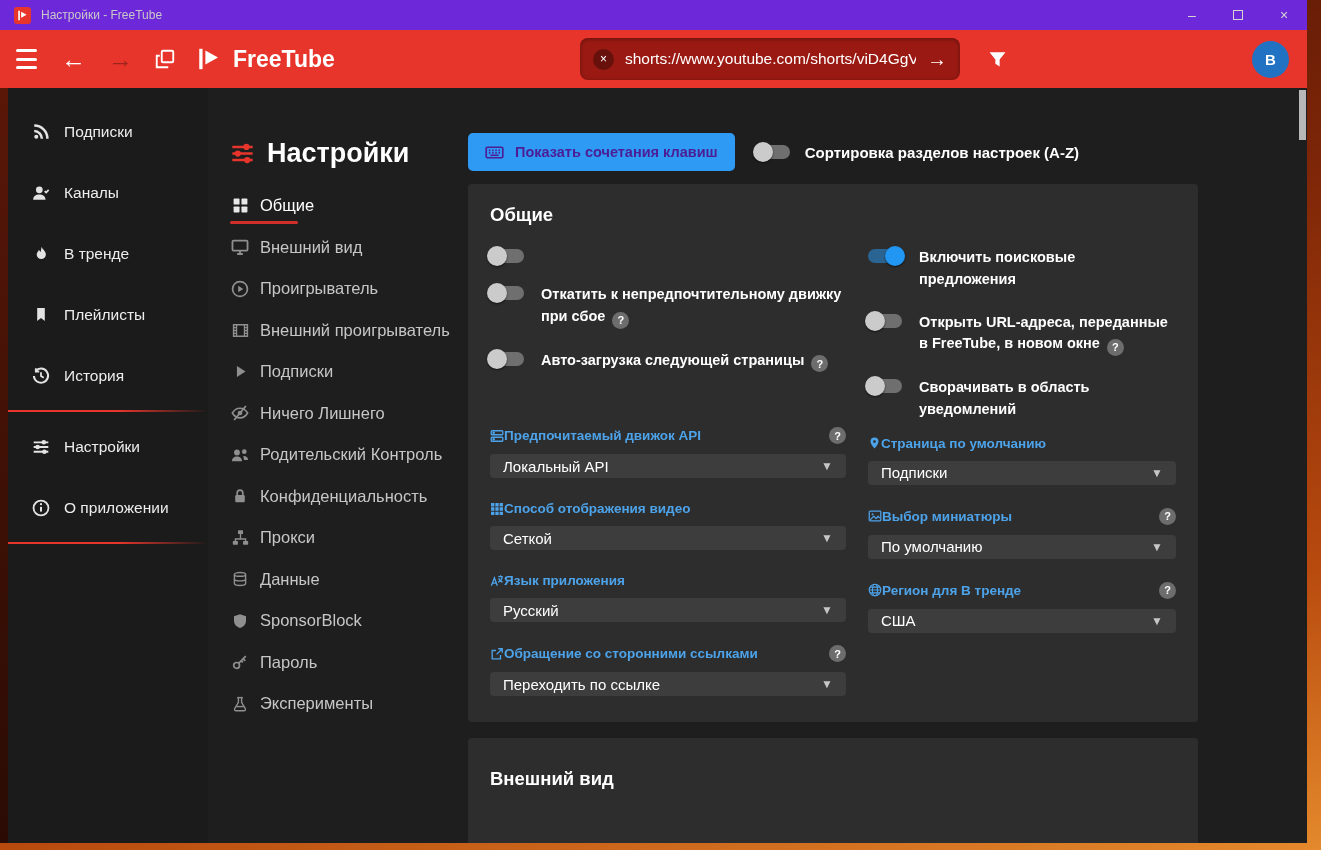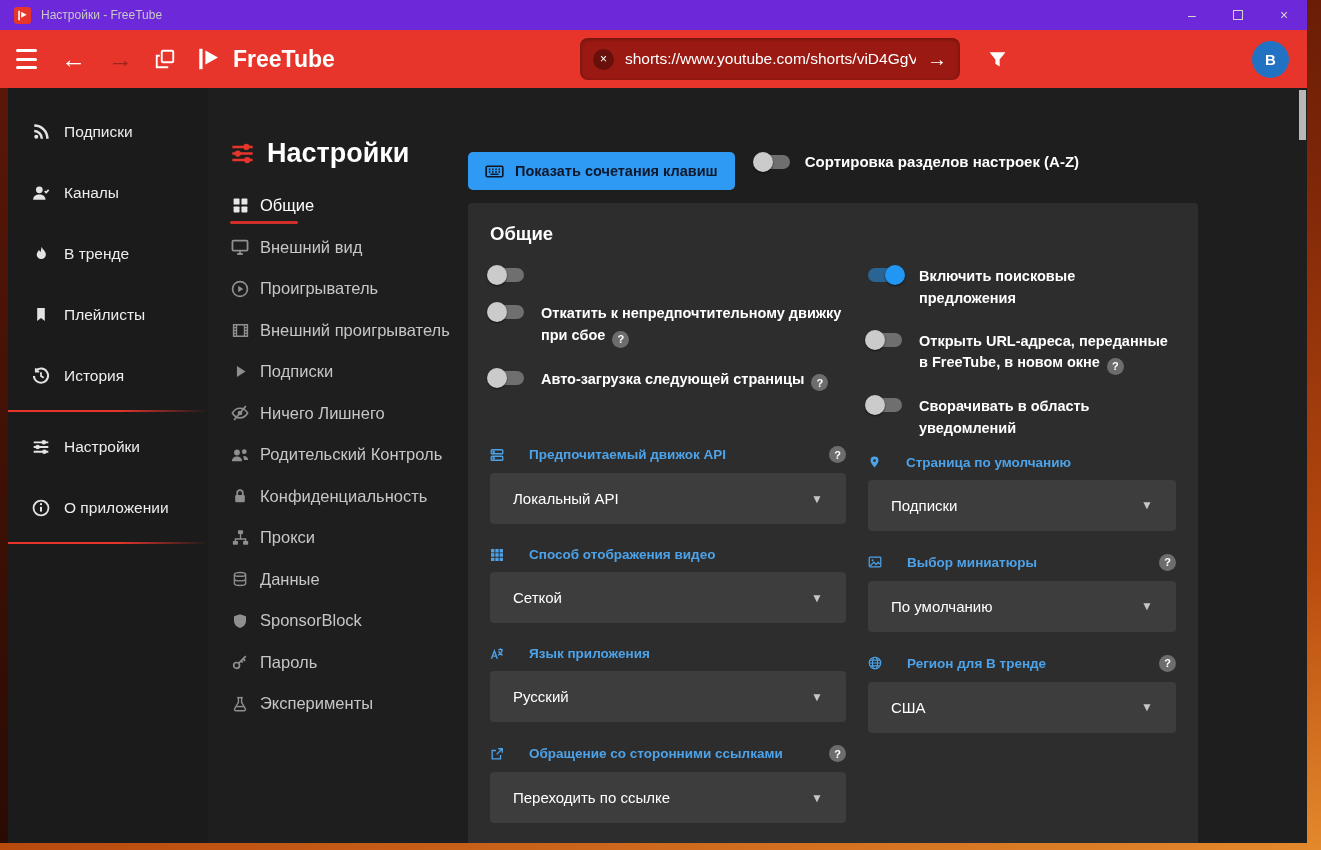--- a/index.html
+++ b/index.html
@@ -52,21 +52,21 @@
   .st-icon { color:#e8352b; display:flex; }
   .nav-list { margin-top:16px; }
   .nav-item { height:41.5px; display:flex; align-items:center; gap:10px; font-size:16.5px; color:#c6c6c6; cursor:pointer; position:relative; }
   .nav-item .n-icon { width:20px; display:flex; justify-content:center; color:#8f8f8f; flex-shrink:0; }
   .nav-item.active { color:#fff; }
   .nav-item.active .n-icon { color:#e8e8e8; }
   .nav-item.active::after { content:""; position:absolute; left:0; bottom:3px; width:68px; height:3px; background:#cf2f28; border-radius:2px; }
 
   .settings-content { width:730px; flex-shrink:0; margin-left:0; padding-top:45px; }
   .actions-row { display:flex; align-items:center; }
-  .shortcut-btn { height:38px; background:#2e9af3; border:none; border-radius:5px; color:#0f172a; font-weight:bold; font-size:14.5px; display:flex; align-items:center; gap:11px; padding:16px 17px; font-family:inherit; cursor:pointer;margin-top:19px; }
+  .shortcut-btn { height:38px; background:#2e9af3; border:none; border-radius:5px; color:#4c1d95; font-weight:bold; font-size:14.5px; display:flex; align-items:center; gap:11px; padding:16px 17px; font-family:inherit; cursor:pointer; }
   .sort-toggle { display:flex; align-items:center; gap:15px; margin-left:21px; color:#fff; font-size:15px; font-weight:bold; cursor:pointer; }
 
   .switch { width:34px; height:14px; border-radius:8px; background:#6f6f6f; position:relative; flex-shrink:0; display:inline-block; cursor:pointer; }
   .switch .knob { position:absolute; left:-3px; top:-3px; width:20px; height:20px; border-radius:50%; background:#cbcbcb; box-shadow:0 1px 2px rgba(0,0,0,0.6); }
   .switch.on { background:#2a6492; }
   .switch.on .knob { left:17px; background:#2196f3; }
 
   .card { background:#2d2d2d; border-radius:4px; margin-top:13px; padding:20px 22px 26px; }
   .card h2 { font-size:18.5px; color:#fff; font-weight:bold; }
   .cols { display:flex; gap:22px; }
@@ -74,24 +74,24 @@
   .col-right { flex:1; }
   .toggle-row { display:flex; gap:17px; margin-top:21px; align-items:flex-start; }
   .toggle-row .switch { margin-top:2px; }
   .t-label { color:#fff; font-size:14.5px; font-weight:bold; line-height:1.5; }
   .help { display:inline-flex; width:17px; height:17px; border-radius:50%; background:#6d6d6d; color:#fff; font-size:11px; font-weight:bold; align-items:center; justify-content:center; margin-left:7px; vertical-align:-3px; cursor:pointer; flex-shrink:0; }
 
   .select-group { margin-top:23px; }
   .select-group + .select-group { margin-top:23px; }
   .mt-big { margin-top:55px; }
   .mt-med { margin-top:15px; }
-  .sg-label { display:flex; align-items:center; gap:25px; color:#4da3ea; font-size:13.5px; font-weight:bold; }
+  .sg-label { display:flex; align-items:center; gap:0; color:#4da3ea; font-size:13.5px; font-weight:bold; }
   .sg-icon { display:flex; color:#4da3ea; flex-shrink:0; }
   .sg-help { margin-left:auto; }
-  .select-box { margin-top:10px; height:51px; background:#3d3d3d; border-radius:4px; display:flex; align-items:center; justify-content:space-between; padding:0 23px; color:#fff; font-size:15px; cursor:pointer; }
+  .select-box { margin-top:10px; height:24px; background:#3d3d3d; border-radius:4px; display:flex; align-items:center; justify-content:space-between; padding:0 13px; color:#fff; font-size:15px; cursor:pointer; }
   .chev { color:#c6c6c6; font-size:12px; }
   .card-next { margin-top:16px; padding:30px 22px; height:140px; }
 
   .scrollbar { position:absolute; right:0; top:0; width:9px; height:100%; cursor:pointer; }
   .scroll-thumb { position:absolute; right:1px; top:2px; width:7px; height:50px; background:#b8b8b8; }
 </style>
 </head>
 <body>
 
 <div class="window">

